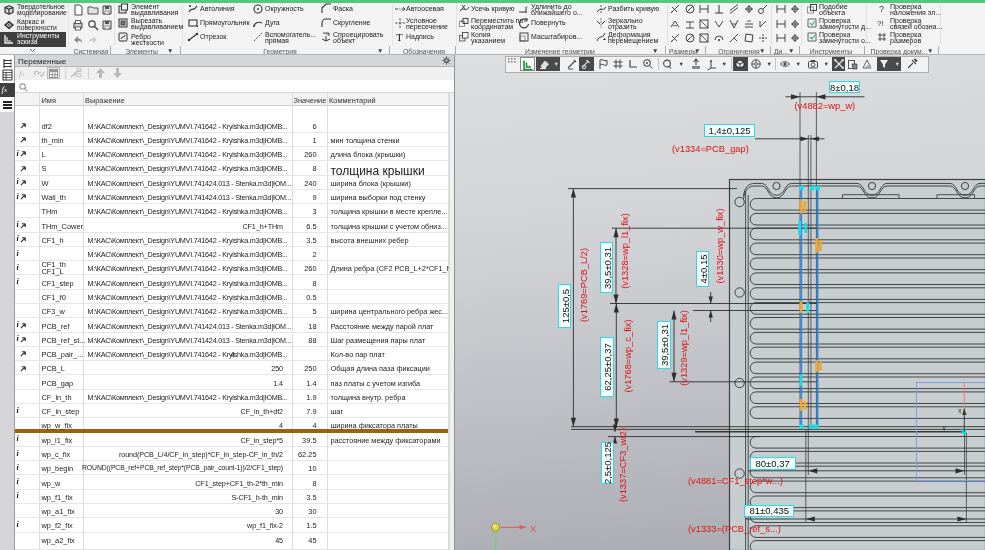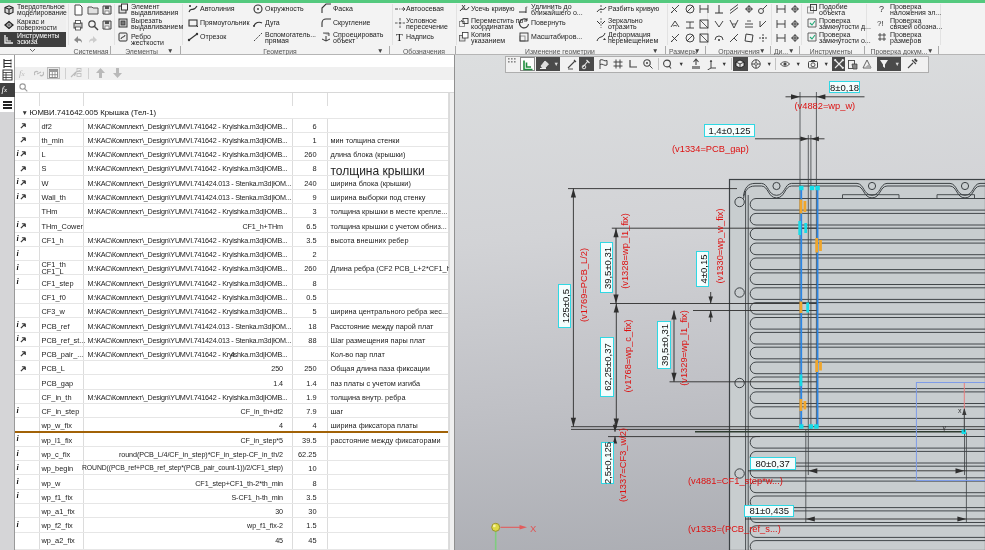--- a/index.html
+++ b/index.html
@@ -354,20 +354,27 @@
       <path d="M1 3.5 H10 M1 6 H10 M1 8.5 H10 M4 3.5 V11" stroke="#333" stroke-width="0.8"></path>
     </svg>
 <div class="abs" style="left:0;top:28px;width:15px;height:13.5px;background:#3f3f3f;">
       <div class="txt" style="left:1.5px;top:1px;font-size:9px;color:#fff;font-style:italic;font-family:'Liberation Serif';">f<span style="font-size:7px;">x</span></div>
     </div>
 <svg class="abs" style="left:2px;top:45px" width="11" height="11" viewBox="0 0 11 11">
       <path d="M1 2 H10 M1 5 H10 M1 8 H10" stroke="#222" stroke-width="2"></path>
     </svg>
 </div>
 <div class="abs" style="left:15px;top:55px;width:440px;height:495px;background:#fff;border-right:1px solid #909090;overflow:hidden;">
+<div class="abs" style="left:0;top:0;width:440px;height:11.5px;background:#d4d6d8;border-bottom:1px solid #b5b5b5;">
+      <div class="txt" style="left:3px;top:1.5px;font-size:8px;color:#222;">Переменные</div>
+      <svg class="abs" style="right:4px;top:1px" width="9" height="9" viewBox="0 0 10 10">
+        <circle cx="5" cy="5" r="2" fill="none" stroke="#333" stroke-width="1.2"></circle>
+        <path d="M5 0.5 V2 M5 8 V9.5 M0.5 5 H2 M8 5 H9.5 M1.8 1.8 l1 1 M7.2 7.2 l1 1 M8.2 1.8 l-1 1 M2.8 7.2 l-1 1" stroke="#333" stroke-width="1.1"></path>
+      </svg>
+    </div>
 <div class="abs" style="left:0;top:11.5px;width:440px;height:13px;background:#f0f0f0;">
 <div class="txt" style="left:4px;top:1px;font-size:9px;font-style:italic;color:#b9b9b9;font-family:'Liberation Serif';">f<span style="font-size:7px;">x</span></div>
 <svg class="abs" style="left:19px;top:2px" width="10" height="9" viewBox="0 0 10 9">
         <path d="M1 6 a2 2 0 0 1 3-3 M6 6 a2 2 0 0 0 3-3 M3 5 l4-2" stroke="#bbb" stroke-width="1.2" fill="none"></path>
       </svg>
 <div class="abs" style="left:32px;top:0.5px;width:13px;height:12px;border:1px solid #bbb;background:#e8e8e8;">
         <svg class="abs" style="left:1px;top:1px" width="9" height="9" viewBox="0 0 9 9">
           <rect x="0.5" y="0.5" width="8" height="8" fill="#fff" stroke="#777" stroke-width="0.8"></rect>
           <rect x="0.5" y="0.5" width="8" height="2.5" fill="#999"></rect>
           <path d="M3.3 3 V8.5 M6 3 V8.5 M0.5 5.7 H8.5" stroke="#777" stroke-width="0.7"></path>
@@ -386,29 +393,32 @@
 <svg class="abs" style="left:97px;top:1.5px" width="11" height="10" viewBox="0 0 11 10">
         <path d="M5.5 10 L10 5 H7 V0 H4 V5 H1 Z" fill="#b9b9b9"></path>
       </svg>
 </div>
 <div class="abs" style="left:0;top:24.5px;width:440px;height:13.5px;background:#fff;border-bottom:1px solid #d8d8d8;">
       <svg class="abs" style="left:4px;top:3px" width="9" height="9" viewBox="0 0 9 9">
         <circle cx="3.6" cy="3.6" r="2.7" fill="none" stroke="#999" stroke-width="1.1"></circle>
         <path d="M5.6 5.6 L8.3 8.3" stroke="#999" stroke-width="1.1"></path>
       </svg>
     </div>
+<div class="abs" style="left:0;top:38px;width:440px;height:12.5px;background:#f3f3f3;border-bottom:1px solid #cfcfcf;">
+<div class="txt" style="left:26.5px;top:2.8px;font-size:7.4px;color:#333;">Имя</div>
+<div class="txt" style="left:70px;top:2.8px;font-size:7.4px;color:#333;">Выражение</div>
+<div class="txt" style="left:278.5px;top:2.8px;font-size:7.4px;color:#333;">Значение</div>
+<div class="txt" style="left:314px;top:2.8px;font-size:7.4px;color:#333;">Комментарий</div>
+<div class="txt" style="left:434.5px;top:2.8px;font-size:7.4px;color:#333;">П</div>
+</div>
 <div class="abs" style="left:23.8px;top:38px;width:1px;height:457px;background:#dcdcdc;"></div>
 <div class="abs" style="left:67.6px;top:38px;width:1px;height:457px;background:#dcdcdc;"></div>
 <div class="abs" style="left:277px;top:38px;width:1px;height:457px;background:#dcdcdc;"></div>
 <div class="abs" style="left:312px;top:38px;width:1px;height:457px;background:#dcdcdc;"></div>
 <div class="abs" style="left:433px;top:38px;width:1px;height:457px;background:#dcdcdc;"></div>
-<div class="abs" style="left:0;top:50.5px;width:433px;height:13px;background:#fff;border-bottom:1px solid #e6e6e6;">
-      <div class="txt" style="left:6.5px;top:3.2px;font-size:6.5px;color:#333;">▼</div>
-      <div class="txt" style="left:14.5px;top:2.8px;font-size:7.8px;color:#111;">ЮМВИ.741642.005 Крышка (Тел-1)</div>
-    </div>
 <div class="abs" style="left:0;top:63.4px;width:433px;height:14.28px;border-bottom:1px solid #e6e6e6;">
       <svg class="abs" style="left:4.5px;top:3.4px" width="7" height="7" viewBox="0 0 8 8">
         <path d="M1 7 L6 2 M6 2 H2.2 M6 2 V5.8" stroke="#3a3a3a" stroke-width="1.4" fill="none"></path>
       </svg>
       <div class="txt" style="left:26.5px;top:3.2px;font-size:7.4px;color:#222;">df2</div>
       <div class="txt" style="left:72.5px;top:3.2px;font-size:7.2px;letter-spacing:-0.22px;color:#222;width:205px;overflow:hidden;">M:\КАС\Комплект\_Design\YUMVI.741642 - Kryishka.m3d|ЮМВ...</div>
       <div class="txt" style="right:131.5px;top:3.2px;font-size:7.4px;color:#222;">6</div>
     </div>
 <div class="abs" style="left:0;top:77.67999999999999px;width:433px;height:14.28px;border-bottom:1px solid #e6e6e6;">
       <svg class="abs" style="left:4.5px;top:3.4px" width="7" height="7" viewBox="0 0 8 8">
@@ -564,21 +574,21 @@
       <div class="txt" style="right:131.5px;top:3.2px;font-size:7.4px;color:#222;">1.9</div>
       <div class="txt" style="left:315.5px;top:3.2px;font-size:7.3px;color:#222;">толщина внутр. ребра</div>
     </div>
 <div class="abs" style="left:0;top:348.99999999999994px;width:433px;height:14.28px;border-bottom:1px solid #e6e6e6;">
       <div class="txt" style="left:1.6px;top:1.8px;font-size:8px;font-weight:bold;color:#111;font-family:'Liberation Serif';font-style:italic;">i</div>
       <div class="txt" style="left:26.5px;top:3.2px;font-size:7.4px;color:#222;">CF_in_step</div>
       <div class="txt" style="right:165px;top:3.2px;font-size:7.2px;letter-spacing:-0.08px;color:#222;">CF_in_th+df2</div>
       <div class="txt" style="right:131.5px;top:3.2px;font-size:7.4px;color:#222;">7.9</div>
       <div class="txt" style="left:315.5px;top:3.2px;font-size:7.3px;color:#222;">шаг</div>
     </div>
-<div class="abs" style="left:0;top:363.28px;width:433px;height:14.28px;border-bottom:2px solid #a16207;">
+<div class="abs" style="left:0;top:363.28px;width:433px;height:14.28px;border-bottom:4px solid #a16207;">
       <div class="txt" style="left:26.5px;top:3.2px;font-size:7.4px;color:#222;">wp_w_fix</div>
       <div class="txt" style="right:165px;top:3.2px;font-size:7.2px;letter-spacing:-0.08px;color:#222;">4</div>
       <div class="txt" style="right:131.5px;top:3.2px;font-size:7.4px;color:#222;">4</div>
       <div class="txt" style="left:315.5px;top:3.2px;font-size:7.3px;color:#222;">ширина фиксатора платы</div>
     </div>
 <div class="abs" style="left:0;top:377.55999999999995px;width:433px;height:14.28px;border-bottom:1px solid #e6e6e6;">
       <div class="txt" style="left:1.6px;top:1.8px;font-size:8px;font-weight:bold;color:#111;font-family:'Liberation Serif';font-style:italic;">i</div>
       <div class="txt" style="left:26.5px;top:3.2px;font-size:7.4px;color:#222;">wp_l1_fix</div>
       <div class="txt" style="right:165px;top:3.2px;font-size:7.2px;letter-spacing:-0.08px;color:#222;">CF_in_step*5</div>
       <div class="txt" style="right:131.5px;top:3.2px;font-size:7.4px;color:#222;">39.5</div>

